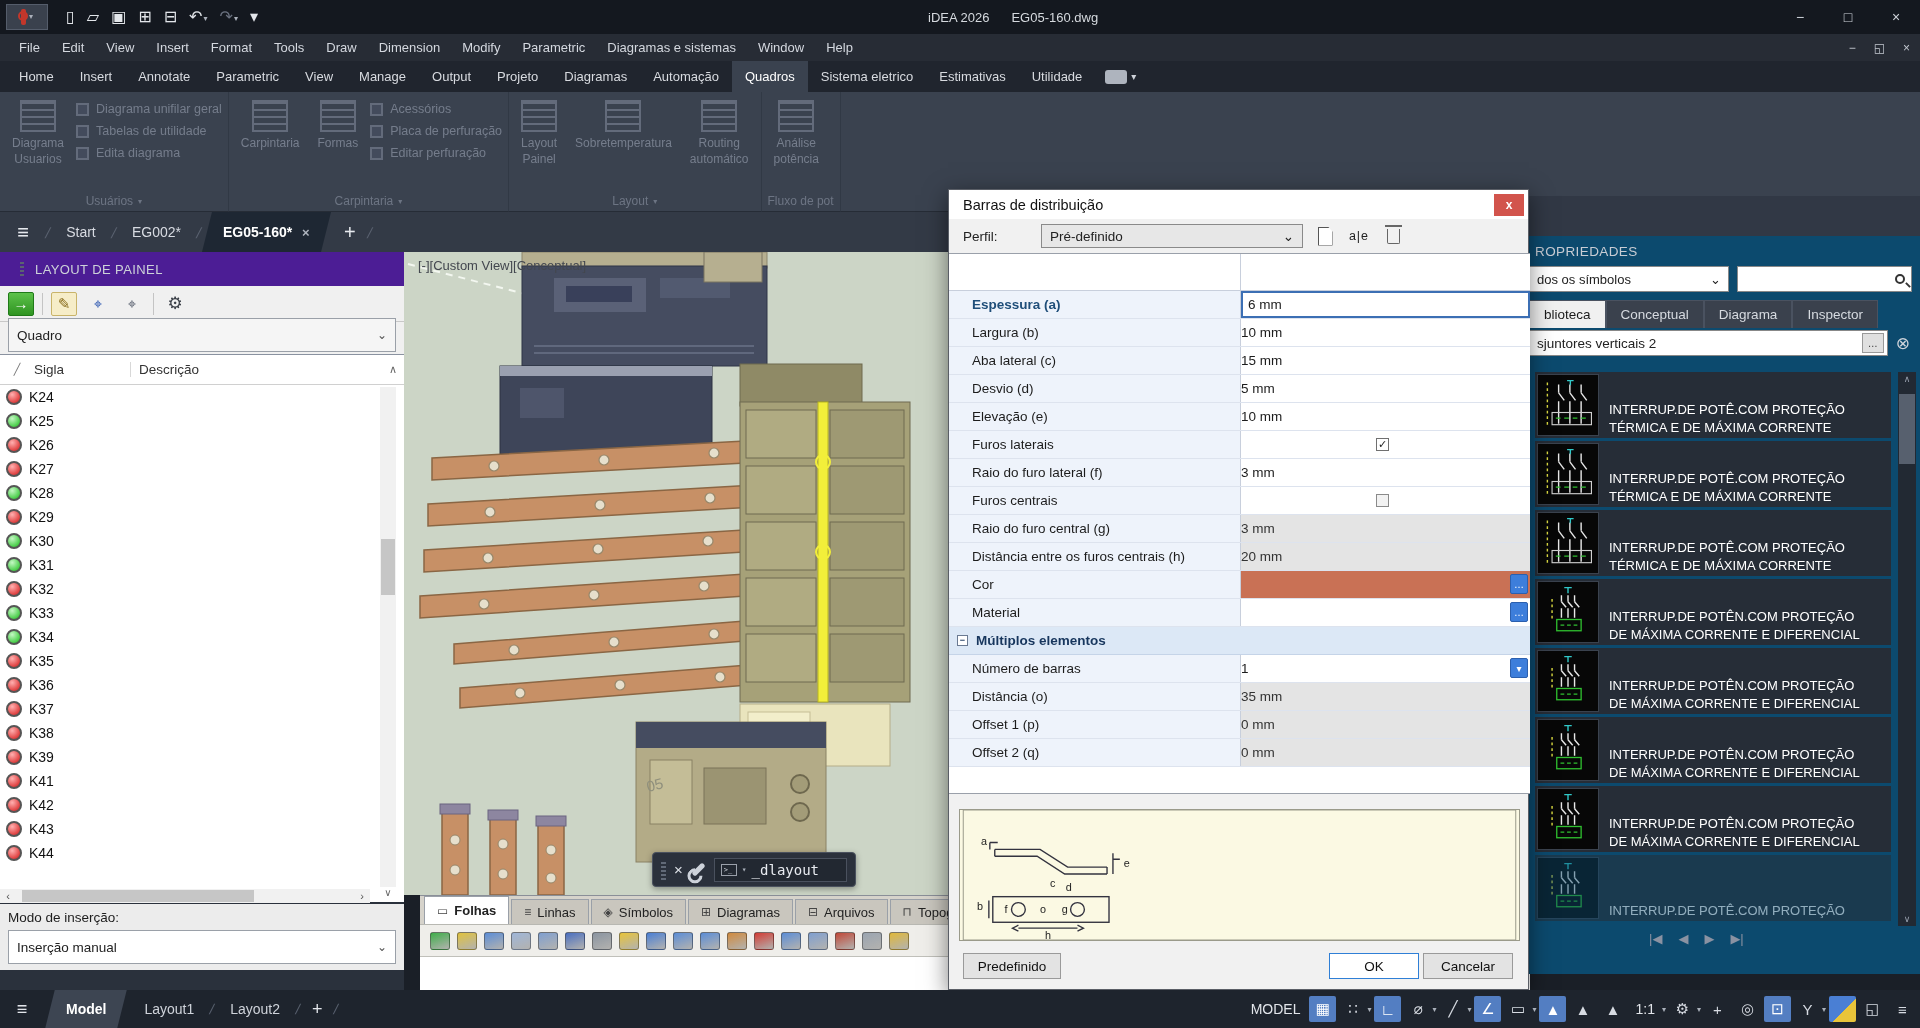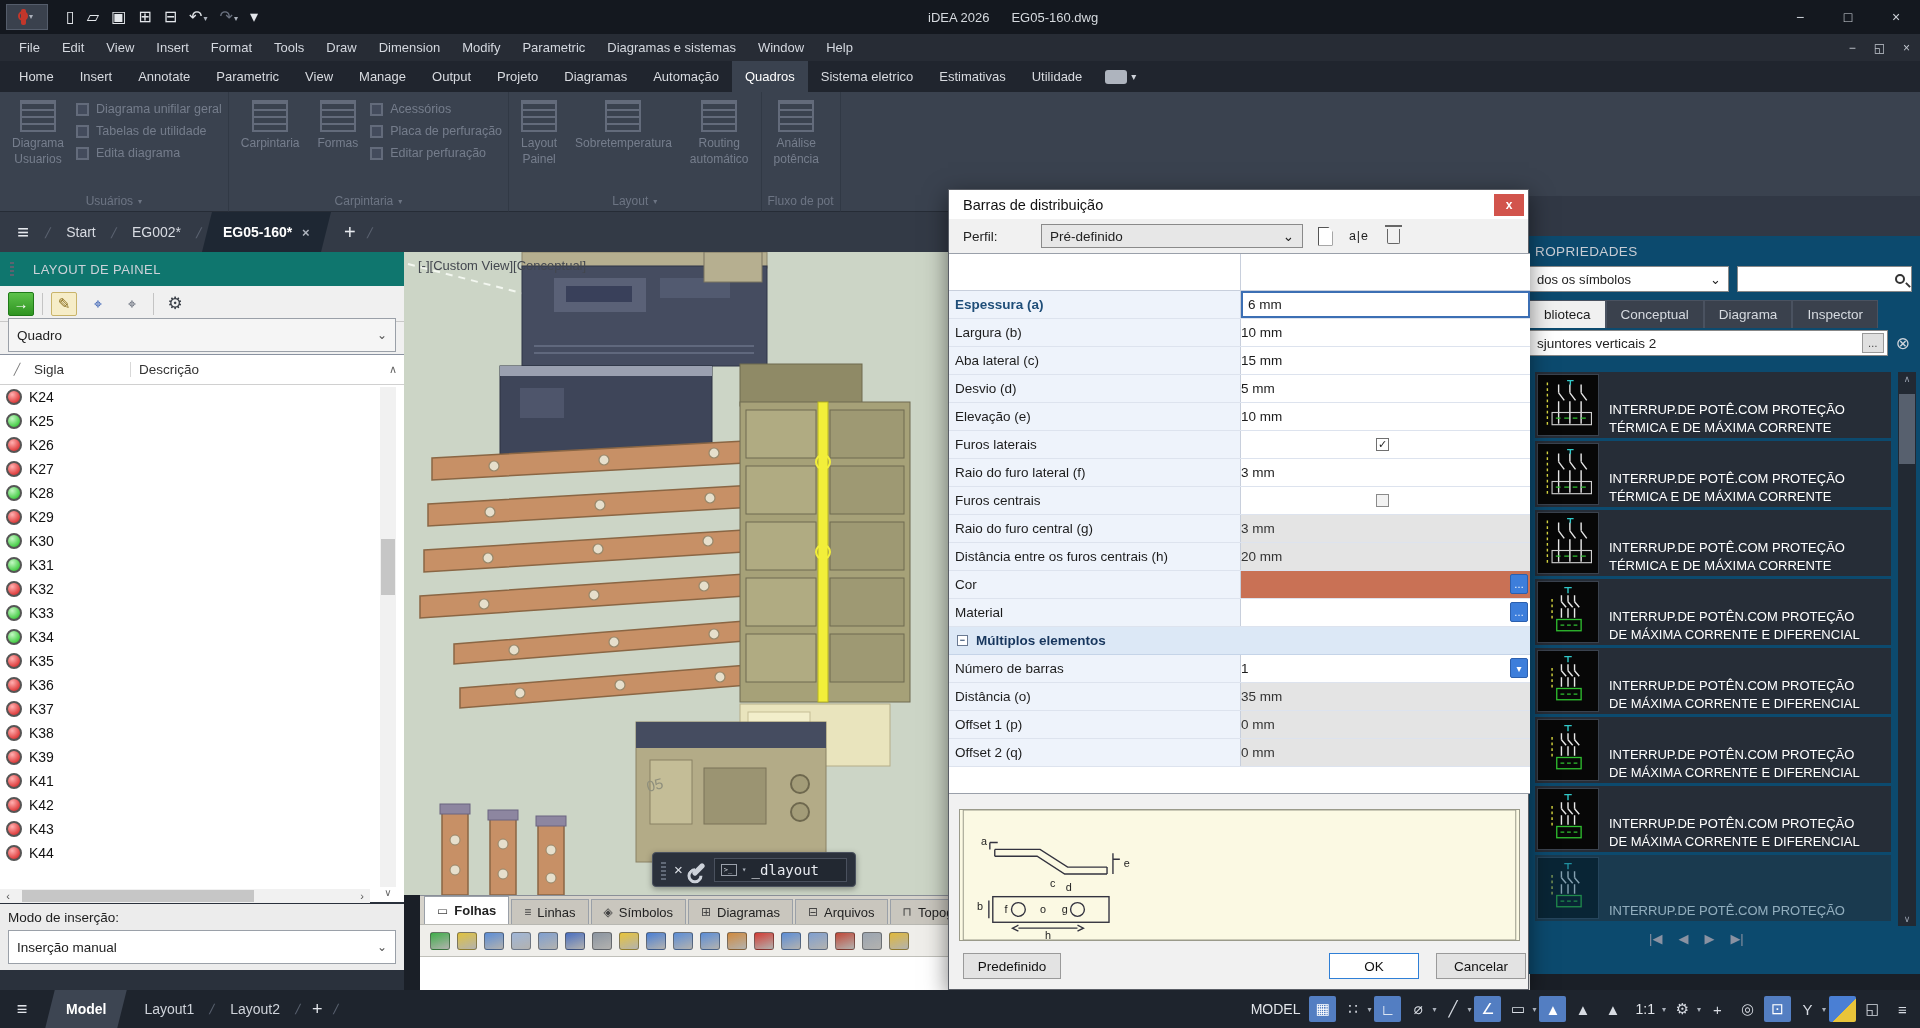--- a/index.html
+++ b/index.html
@@ -47,21 +47,21 @@
   #doc-tabbar{position:absolute;left:0;top:212px;width:1920px;height:40px;background:#333a46;display:flex;align-items:stretch}
   #doc-burger{width:46px;display:flex;align-items:center;justify-content:center;font-size:20px;color:#e6e9ee}
   .dtab{display:flex;align-items:center;padding:0 16px;font-size:14px;color:#d8dbe2;gap:10px}
   .dtab.active{background:#1e2733;color:#fff;font-weight:bold;transform:skewX(-14deg);margin:0 6px}
   .dtab.active>*{transform:skewX(14deg)}
   .dtab-x{font-size:13px;color:#aeb4be}
   .dslash{display:flex;align-items:center;color:#59616f;font-size:15px;transform:skewX(-14deg)}
   .dplus{display:flex;align-items:center;font-size:20px;color:#e6e9ee;padding:0 12px}
   
   #left-panel{position:absolute;left:0;top:252px;width:404px;height:738px;background:#2a313c}
-  #lp-title{height:34px;display:flex;align-items:center;padding-left:10px;gap:19px;background:#0f766e;color:#cdd2d9;font-size:13px;letter-spacing:.4px}
+  #lp-title{height:34px;display:flex;align-items:center;padding-left:20px;gap:11px;background:#4c1d95;color:#cdd2d9;font-size:13px;letter-spacing:.4px}
   .grip{width:4px;height:14px;background:
     repeating-linear-gradient(0deg,#5b6370 0 2px,transparent 2px 4px)}
   #lp-toolbar{height:36px;background:#f0f0f0;display:flex;align-items:center;gap:8px;padding:0 8px;border-bottom:1px solid #c8c8c8}
   .lp-tool{width:26px;height:24px;display:flex;align-items:center;justify-content:center;font-size:15px;border-radius:2px}
   .lp-tool.green{background:linear-gradient(#5dc24a,#2f9422);color:#fff;border:1px solid #1f7a18}
   .lp-tool.map{color:#8a6d1d;background:#f6edc8;border:1px solid #c9b46a}
   .lp-tool.blue{color:#2b56b0}
   .lp-tool.gray{color:#5a6170}
   .lp-tool.plain{color:#3a3f47;font-size:17px}
   .lp-sep{width:1px;height:22px;background:#c4c4c4}
@@ -118,39 +118,39 @@
   #dlg-profile-combo{width:262px;height:24px;background:#e7e7e7;border:1px solid #8a8a8a;display:flex;align-items:center;justify-content:space-between;padding:0 8px;color:#222;font-size:13.5px}
   .dlg-ico{display:flex;align-items:center;justify-content:center;width:24px;height:24px}
   .sheet-ico{width:15px;height:19px;background:#fff;border:1.5px solid #555;clip-path:polygon(0 0,70% 0,100% 28%,100% 100%,0 100%)}
   .ae-ico{font-size:12.5px;color:#222;letter-spacing:1px}
   .trash-ico{width:13px;height:15px;border:1.5px solid #666;border-top:none;border-radius:0 0 2px 2px;position:relative}
   .trash-ico::before{content:"";position:absolute;left:-3px;top:-4px;width:17px;height:2px;background:#666}
   #dlg-table{position:absolute;left:0;top:63px;width:581px;height:541px;background:#fff;border-top:1px solid #9aa0aa;border-bottom:1px solid #9aa0aa}
   #dlg-head{height:37px;display:flex;border-bottom:1px solid #c8cfdc}
   #dlg-head .hc1{width:292px;border-right:1px solid #c8cfdc}
   .drow{height:28px;display:flex;border-bottom:1px solid #dde3ee;font-size:13.5px}
-  .dlabel{width:292px;background:#eef3fb;display:flex;align-items:center;padding-left:6px;color:#1c1c1c;border-right:1px solid #c8cfdc;white-space:nowrap}
+  .dlabel{width:292px;background:#eef3fb;display:flex;align-items:center;padding-left:23px;color:#1c1c1c;border-right:1px solid #c8cfdc;white-space:nowrap}
   .dvalue{flex:1;display:flex;align-items:center;padding-left:0;color:#1c1c1c;position:relative}
   .drow.sel .dlabel{font-weight:bold;color:#1f4e79}
   .drow.sel .dvalue{border:2px solid #3c6fb4;padding-left:5px}
   .drow.dis .dvalue{background:#e4e4e4;color:#333}
   .drow.sec{background:#dce8f6;border-bottom:1px solid #c5d4e8}
   .drow.sec .seclabel{display:flex;align-items:center;gap:8px;padding-left:8px;font-weight:bold;color:#17365d;width:100%}
   .secbox{width:11px;height:11px;border:1px solid #6a7a92;background:#fff;font-size:9px;line-height:9px;text-align:center;color:#17365d}
   .cbx{width:13px;height:13px;border:1px solid #707070;background:#fff;margin-left:135px;font-size:11px;line-height:11px;text-align:center;color:#222}
   .cbx.off{background:#f2f2f2;border-color:#8a8a8a}
   .swatch{position:absolute;left:0;top:0;right:0;bottom:0}
   .mini-btn{position:absolute;right:2px;top:3px;width:18px;height:20px;background:#3d7edb;color:#fff;border:1px solid #2b5fae;border-radius:2px;font-size:10px;display:flex;align-items:center;justify-content:center}
   #dlg-preview{position:absolute;left:10px;top:619px;width:561px;height:132px;background:#fbf9e3;border:1px solid #9a9a8a}
   #dlg-preview text{font-size:11px;fill:#222}
   #dlg-buttons{position:absolute;left:0;top:761px;width:581px;height:30px;display:flex;align-items:center}
   .btn{height:26px;display:flex;align-items:center;justify-content:center;font-size:13.5px;color:#111;background:#e3e3e3;border:1px solid #9a9a9a}
   #btn-pre{width:98px;margin-left:14px}
   #btn-ok{width:90px;margin-left:268px;background:#fff;border:1px solid #2f7fd6}
-  #btn-cancel{width:90px;margin-left:17px}
+  #btn-cancel{width:90px;margin-left:4px}
   
   #right-panel{position:absolute;left:1529px;top:196px;width:391px;height:778px;background:#0c4a6e}
   #rp-topstrip{height:40px;background:#313845}
   #rp-title{height:30px;display:flex;align-items:center;padding-left:6px;color:#c8ccd4;font-size:13.5px;letter-spacing:.4px}
   #rp-filter-row{display:flex;gap:8px;padding:0 8px 0 0;align-items:center}
   #rp-combo{width:200px;height:26px;background:#fff;border:1px solid #888;display:flex;align-items:center;justify-content:space-between;padding:0 7px;color:#222;font-size:13px}
   #rp-search{flex:1;height:26px;background:#fff;border:1px solid #888;display:flex;align-items:center;justify-content:flex-end;padding:0 6px}
   .magnifier{width:10px;height:10px;border:2px solid #333;border-radius:50%;position:relative}
   .magnifier::after{content:"";position:absolute;left:8px;top:8px;width:6px;height:2px;background:#333;transform:rotate(45deg)}
   #rp-tabs{display:flex;margin-top:8px;padding-left:0}

